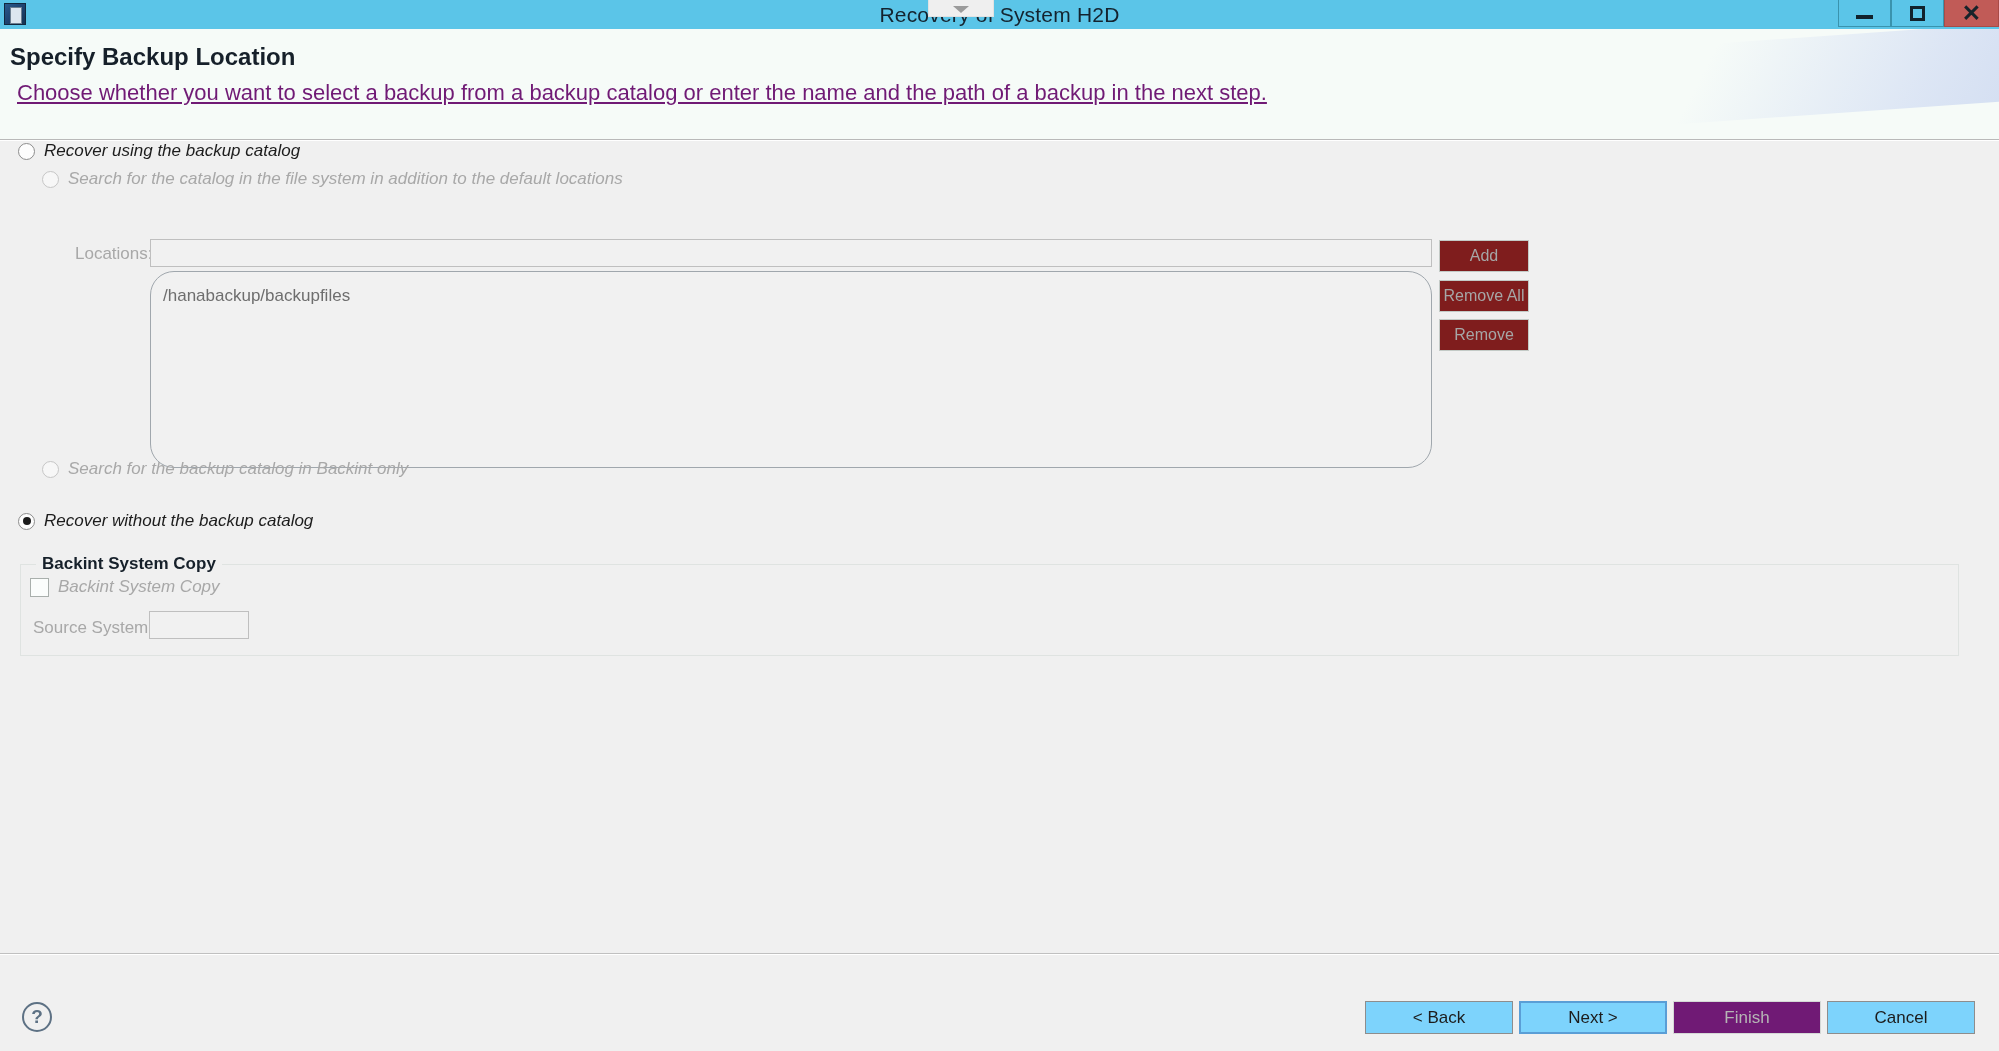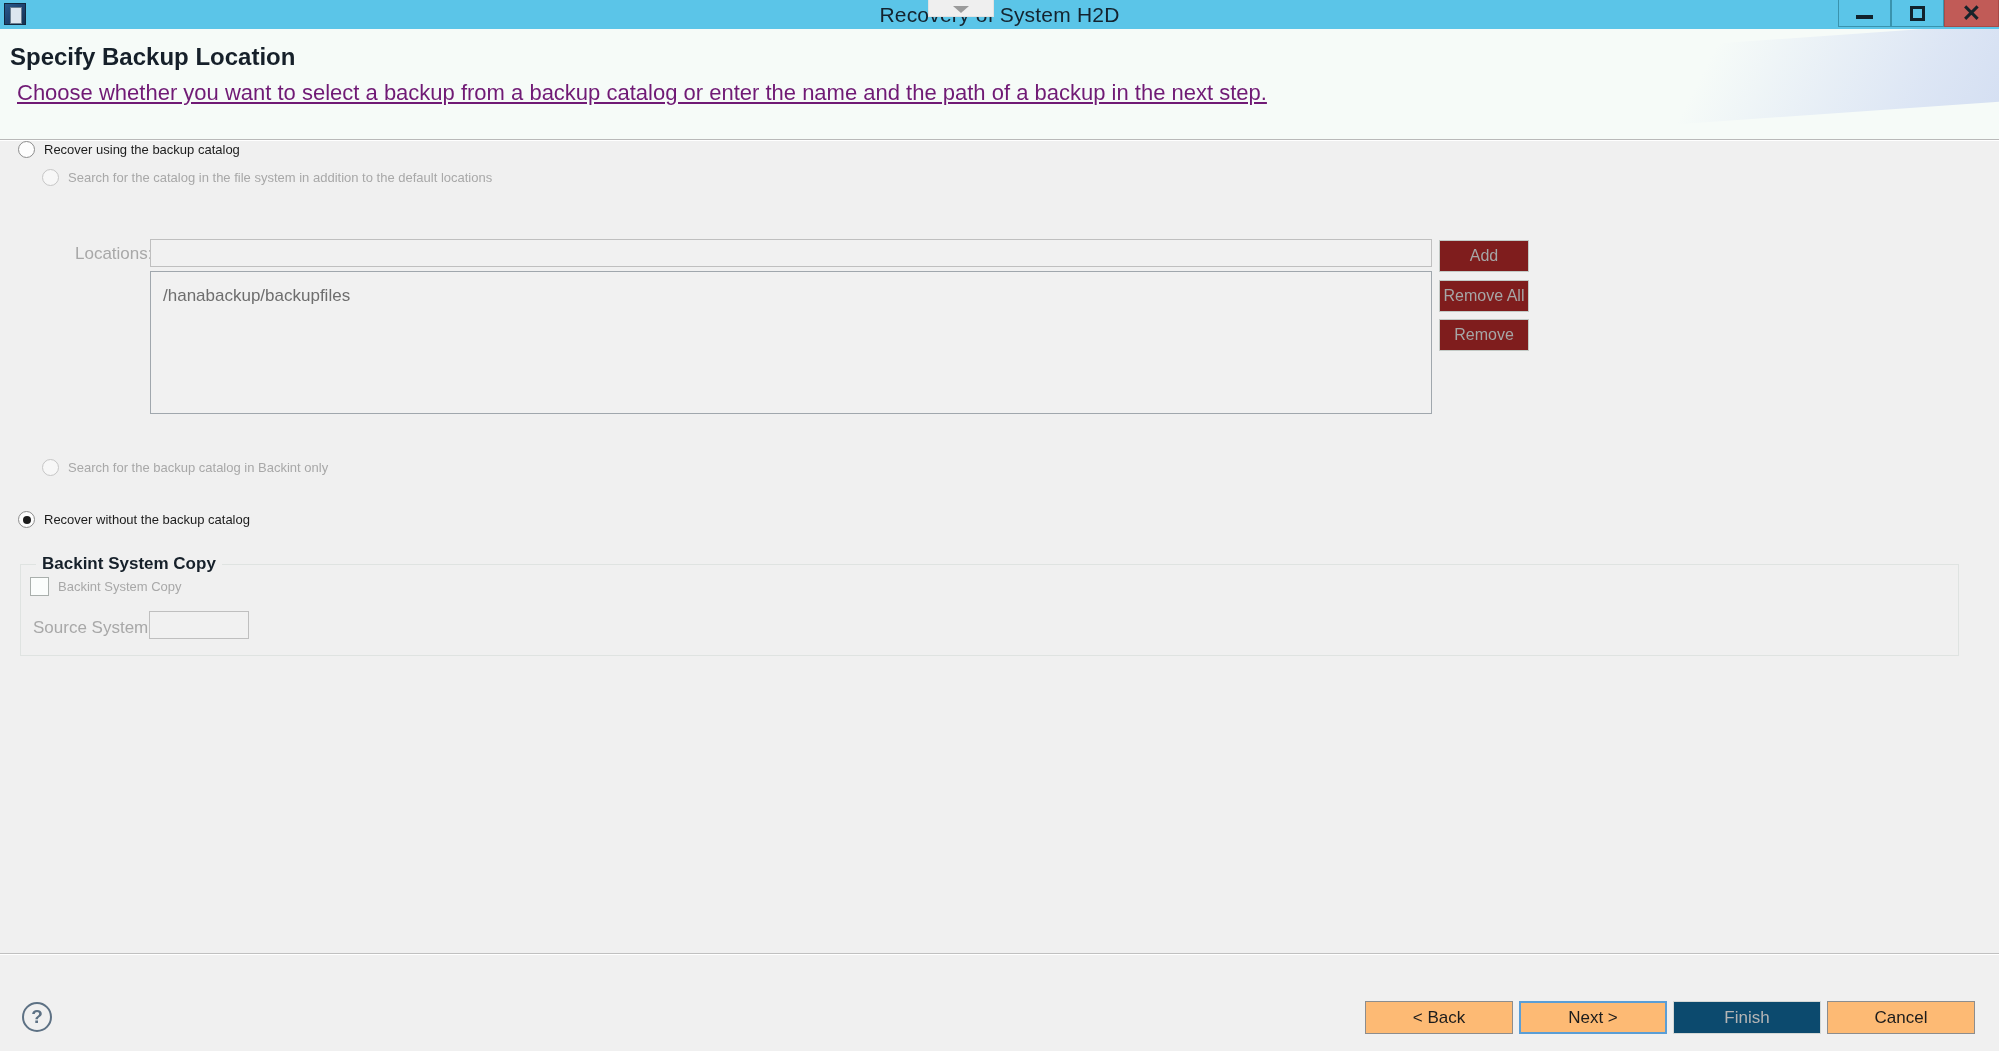--- a/index.html
+++ b/index.html
@@ -165,21 +165,21 @@
   .radio.checked::after {
     content: "";
     position: absolute;
     left: 3.5px; top: 3.5px;
     width: 8px; height: 8px;
     border-radius: 50%;
     background: #1c1c1c;
   }
   .radio.disabled { border-color: #c6c6c6; background: #f7f7f7; }
 
-  .lbl { margin-left: 9px; font-size: 13px; color: #1c1c1c; }
+  .lbl { margin-left: 9px; font-size: 17px; color: #1c1c1c; font-style: italic; }
   .lbl.disabled { color: #a8a8a8; }
 
   .hint {
     position: absolute;
     font-size: 16px;
     color: #b3b3b3;
   }
 
   
   .locations-label {
@@ -272,34 +272,34 @@
   }
   .btnbar {
     position: absolute;
     right: 24px; top: 1001px;
     display: flex;
     gap: 6px;
   }
   .wbtn {
     width: 148px;
     height: 33px;
-    background: #fdba74;
+    background: #7dd3fc;
     border: 1px solid #8d8d8d;
     box-sizing: border-box;
     font-size: 17px;
     color: #1c1c1c;
     display: flex;
     align-items: center;
     justify-content: center;
   }
   .wbtn.focused {
     border: 2px solid #5a9ed6;
   }
   .wbtn.disabled {
-    background: #0c4a6e;
+    background: #701a75;
     border-color: #d4d8d6;
     color: #b5b5b5;
   }
 </style>
 </head>
 <body>
 
 <div class="titlebar">
   <div class="title-icon"></div>
   <div class="title-text">Recovery of System H2D</div>
@@ -334,21 +334,21 @@
 
   <div class="row" style="left:42px; top:28px;">
     <span class="radio disabled"></span>
     <span class="lbl disabled">Search for the catalog in the file system in addition to the default locations</span>
   </div>
 
 
   <div class="locations-label" style="left:75px; top:103px;">Locations:</div>
   <input class="textinput" style="left: 150px; top: 98px; width: 1282px; height: 28px; padding: 0px 6px; font-size: 16px; color: rgb(110, 110, 110); font-family: &quot;Liberation Sans&quot;, sans-serif;" placeholder="">
 
-  <div class="listbox" style="left:150px; top:130px; width:1282px; height:143px;">
+  <div class="listbox" style="left:150px; top:130px; width:1282px; height:197px;border-radius:24px;">
     <div class="listitem">/hanabackup/backupfiles</div>
   </div>
 
   <div class="sidebtn" style="left:1439px; top:99px;">Add</div>
   <div class="sidebtn" style="left:1439px; top:139px;">Remove All</div>
   <div class="sidebtn" style="left:1439px; top:178px;">Remove</div>
 
   <div class="row" style="left:42px; top:318px;text-align:right;">
     <span class="radio disabled"></span>
     <span class="lbl disabled">Search for the backup catalog in Backint only</span>

